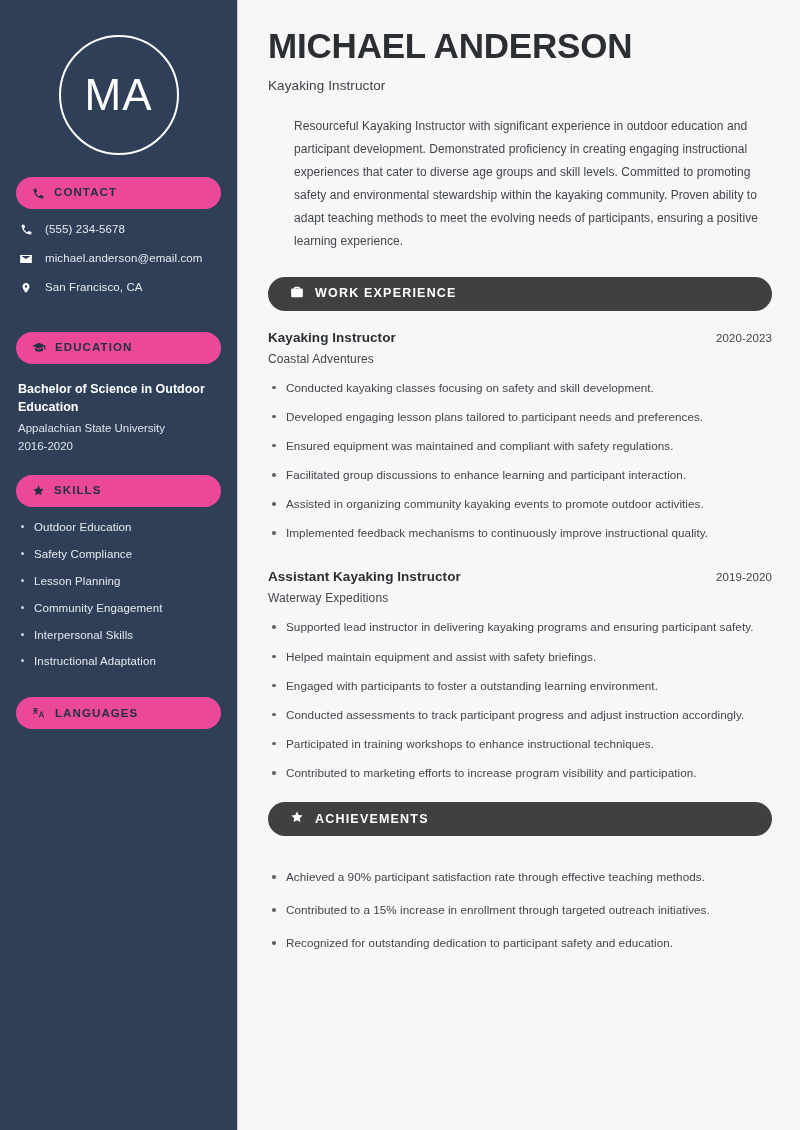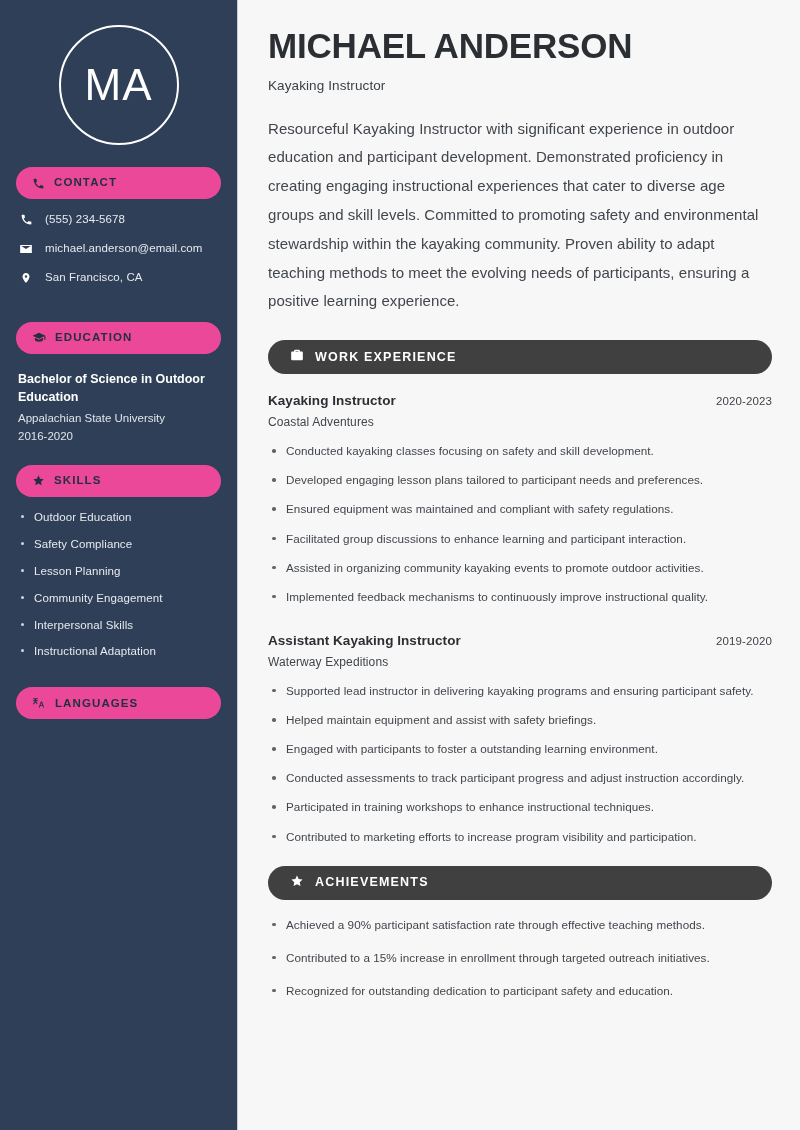--- a/index.html
+++ b/index.html
@@ -31,21 +31,21 @@
     background: #2e3f57;
     color: #ffffff;
     padding: 0 0 30px 0;
     border-right: 1px solid #c9cdd3;
     position: relative;
   }
 
   .avatar-wrap {
     display: flex;
     justify-content: center;
-    padding-top: 25px;
+    padding-top: 35px;
     padding-bottom: 22px;
   }
   .avatar {
     width: 120px;
     height: 120px;
     border-radius: 50%;
     border: 2px solid #ffffff;
     display: flex;
     align-items: center;
     justify-content: center;
@@ -167,24 +167,25 @@
     text-transform: uppercase;
   }
   .title-role {
     margin-top: 12px;
     font-size: 13.5px;
     color: #3b4148;
     letter-spacing: 0.1px;
   }
   .summary {
     margin-top: 22px;
-    font-size: 15px;
+    font-size: 12px;
     color: #41464c;
     line-height: 1.92;
     letter-spacing: 0.05px;
+    margin-left: 26px;
   }
 
   
   .banner {
     margin-top: 24px;
     background: #404040;
     border-radius: 999px;
     height: 34px;
     display: flex;
     align-items: center;
@@ -243,21 +244,21 @@
   .main-ul li::before {
     content: "";
     position: absolute;
     left: 4px;
     top: 7px;
     width: 3.5px;
     height: 3.5px;
     border-radius: 50%;
     background: #5d646c;
   }
-  .main-ul.ach { margin-top: 16px; }
+  .main-ul.ach { margin-top: 32px; }
   .main-ul.ach li { margin-bottom: 15px; }
 
   .banner.ach-banner { margin-top: 20px; }
 </style>
 </head>
 <body>
 
 <div class="page">
 
   <aside class="sidebar">

